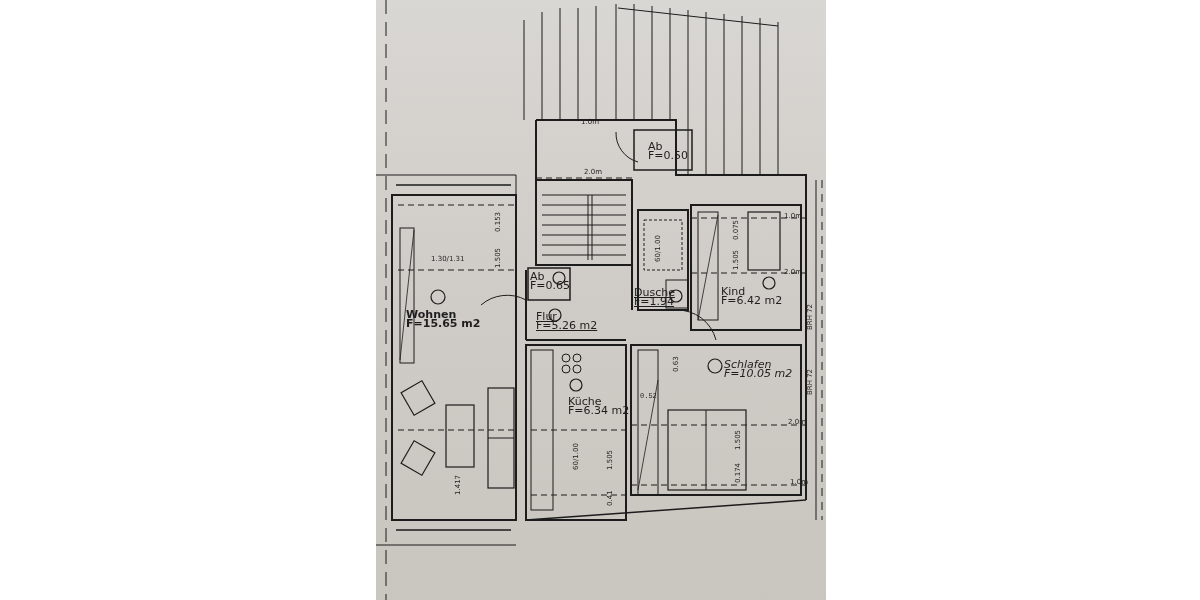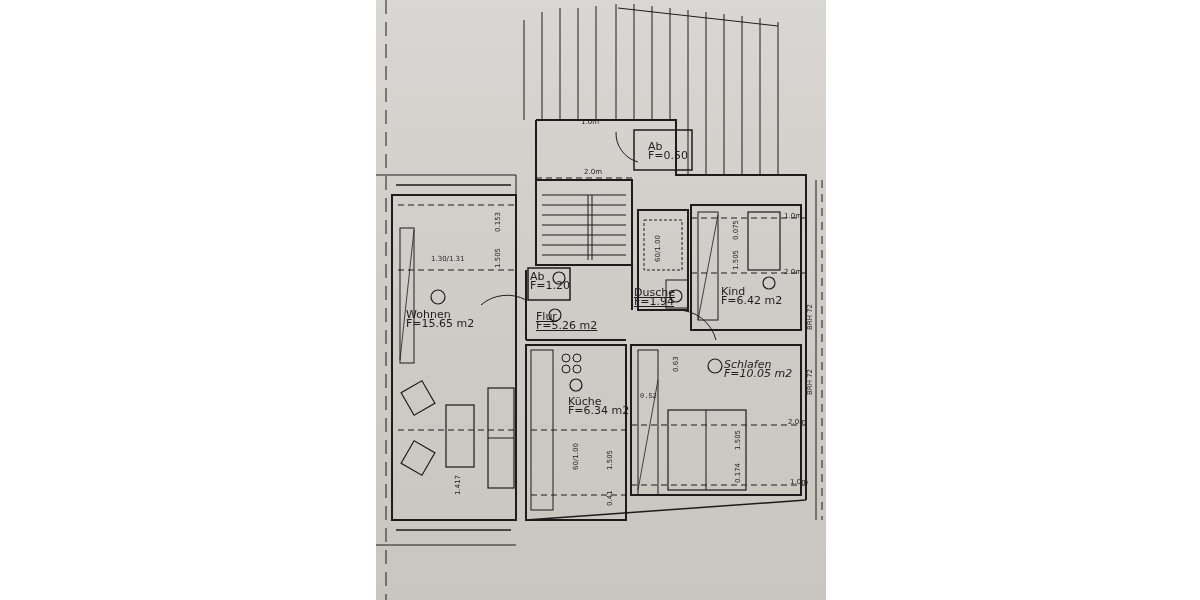--- a/index.html
+++ b/index.html
@@ -115,31 +115,31 @@
       <circle cx="62" cy="297" r="7" stroke-width="1.2"></circle>
       <circle cx="183" cy="278" r="6" stroke-width="1.2"></circle>
       <circle cx="179" cy="315" r="6" stroke-width="1.2"></circle>
       <circle cx="300" cy="296" r="6" stroke-width="1.2"></circle>
       <circle cx="393" cy="283" r="6" stroke-width="1.2"></circle>
       <circle cx="339" cy="366" r="7" stroke-width="1.2"></circle>
       <circle cx="200" cy="385" r="6" stroke-width="1.2"></circle>
     </g>
   </svg>
 
-  <div class="lbl" style="left:30px;top:310px;">
+  <div class="lbl" style="left:30px;top:310px;font-weight:bold;">
     <div>Wohnen</div>
     <div>F=15.65 m2</div>
   </div>
   <div class="lbl" style="left:160px;top:312px;text-decoration:underline;">
     <div>Flur</div>
     <div>F=5.26 m2</div>
   </div>
   <div class="lbl" style="left:154px;top:272px;">
     <div>Ab</div>
-    <div>F=1.20</div>
+    <div>F=0.65</div>
   </div>
   <div class="lbl" style="left:272px;top:142px;">
     <div>Ab</div>
     <div>F=0.50</div>
   </div>
   <div class="lbl" style="left:258px;top:288px;text-decoration:underline;">
     <div>Dusche</div>
     <div>F=1.94</div>
   </div>
   <div class="lbl" style="left:345px;top:287px;">

